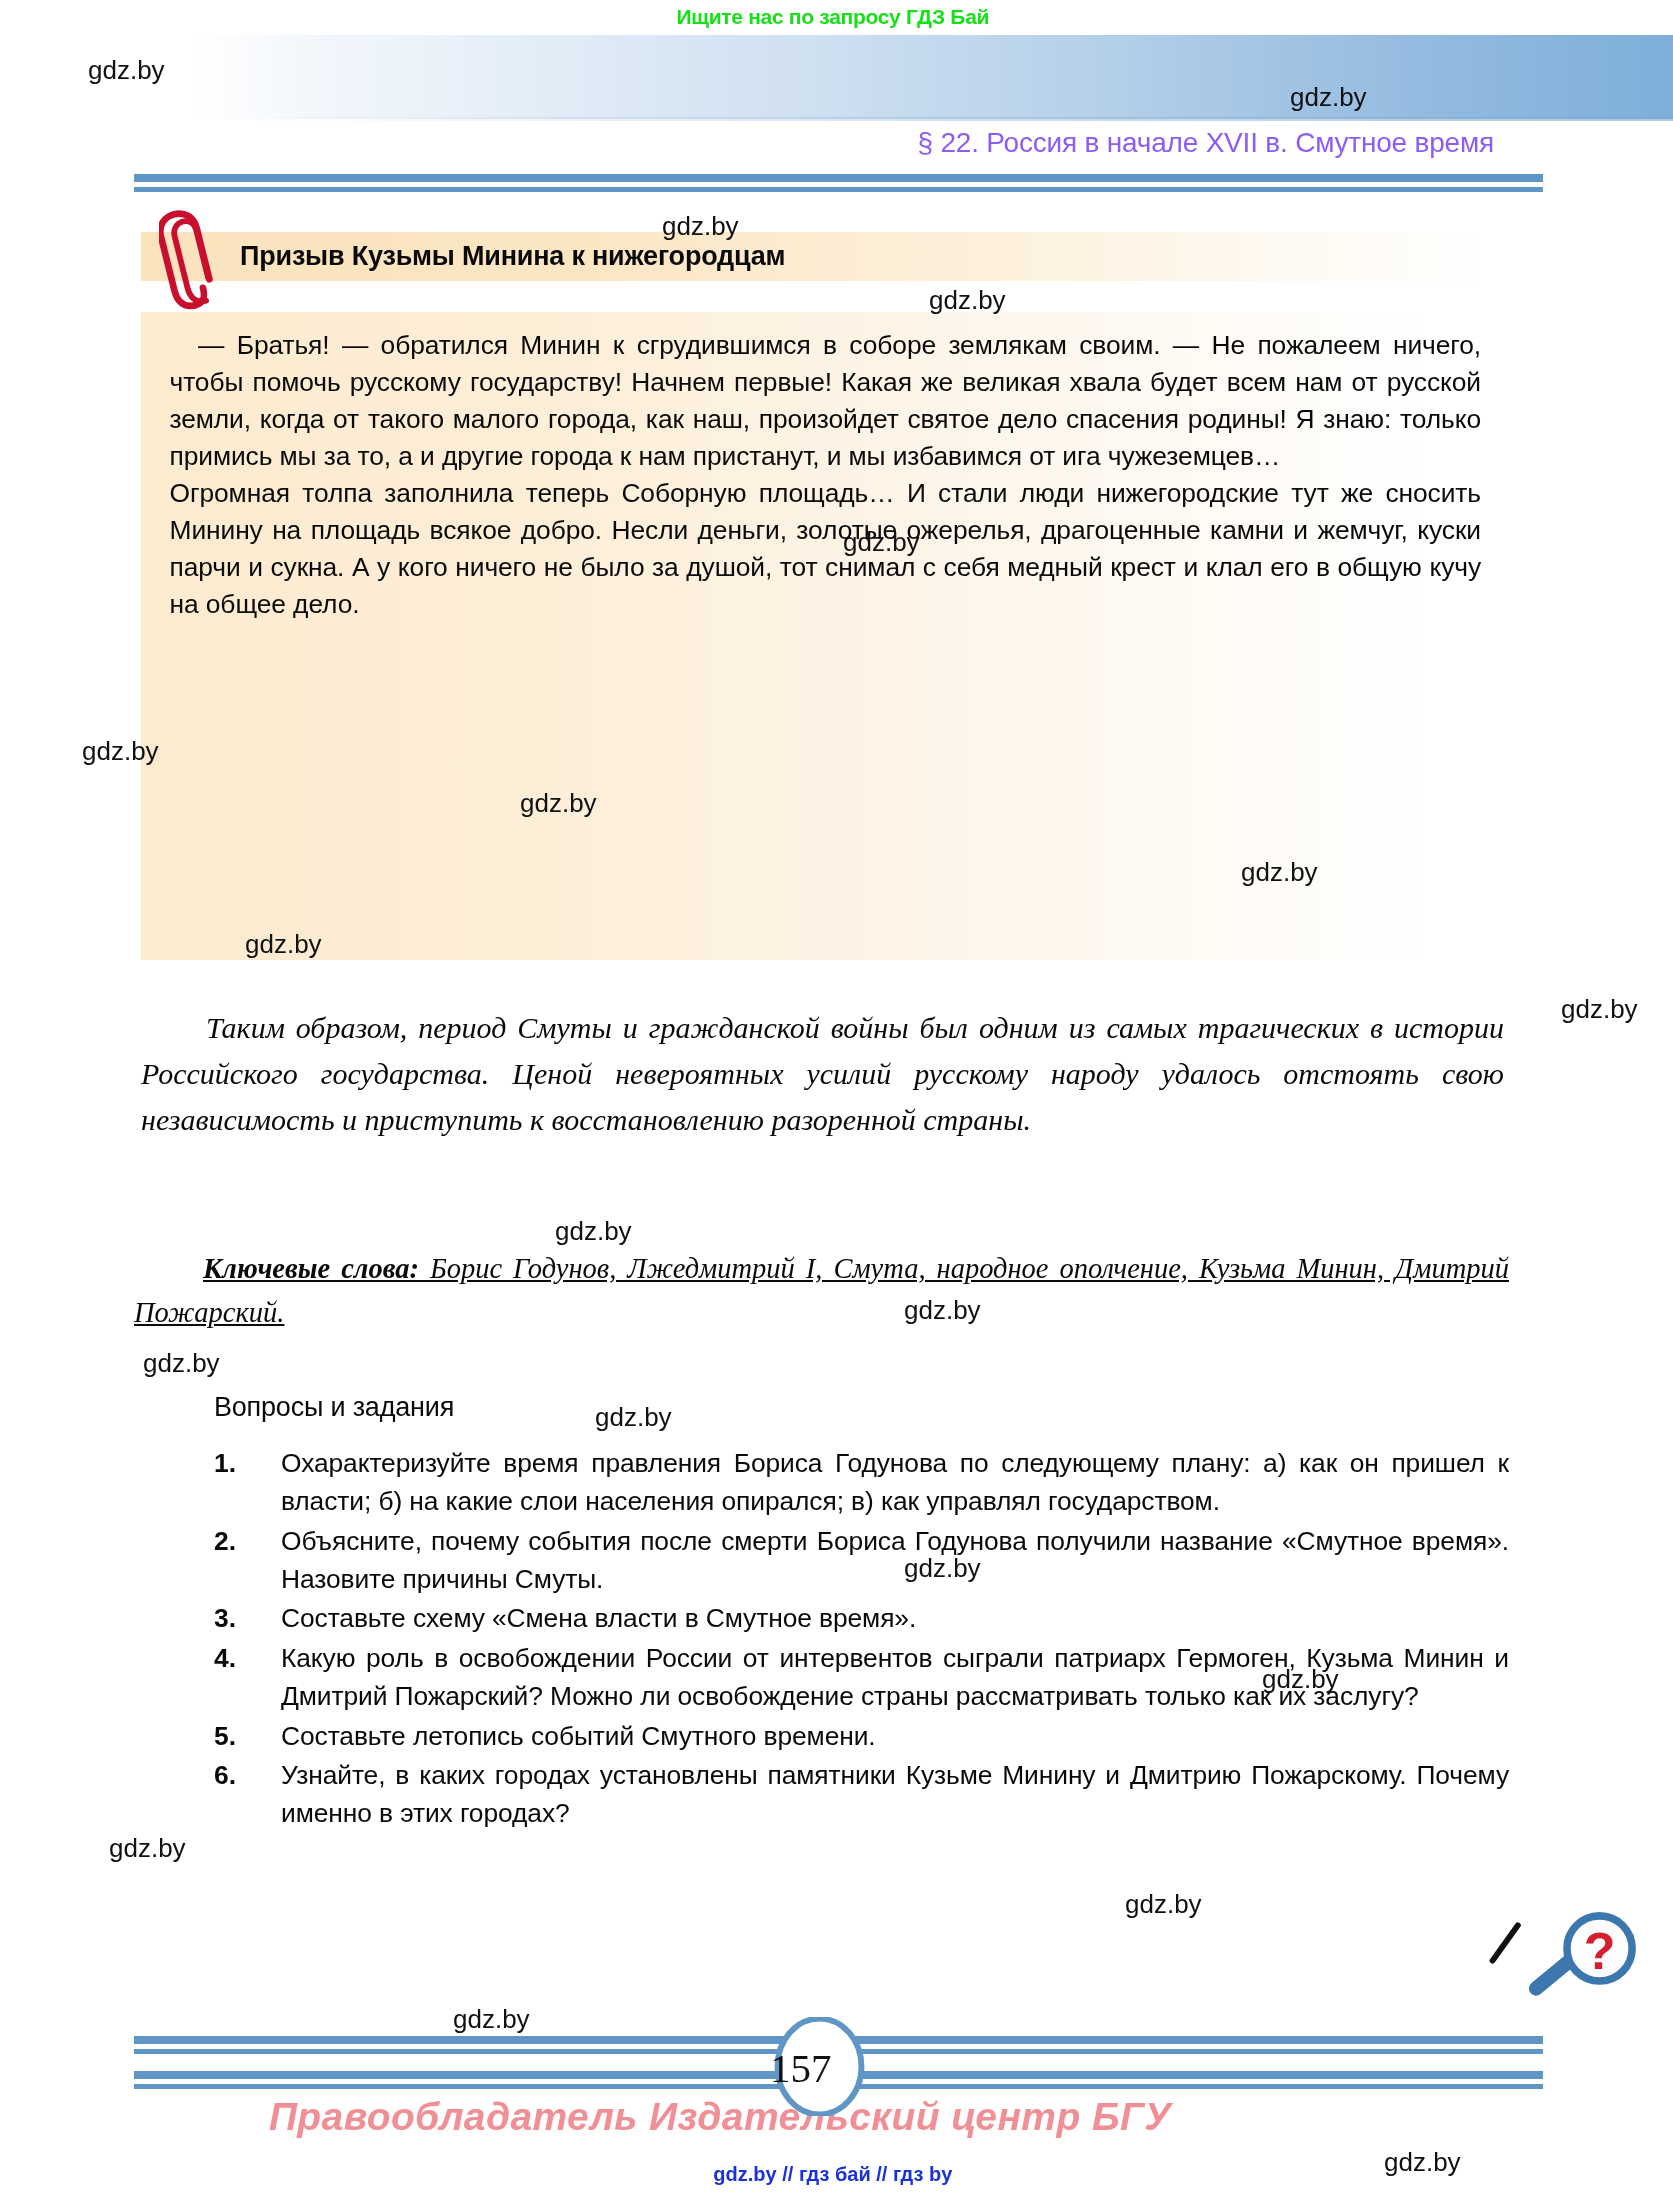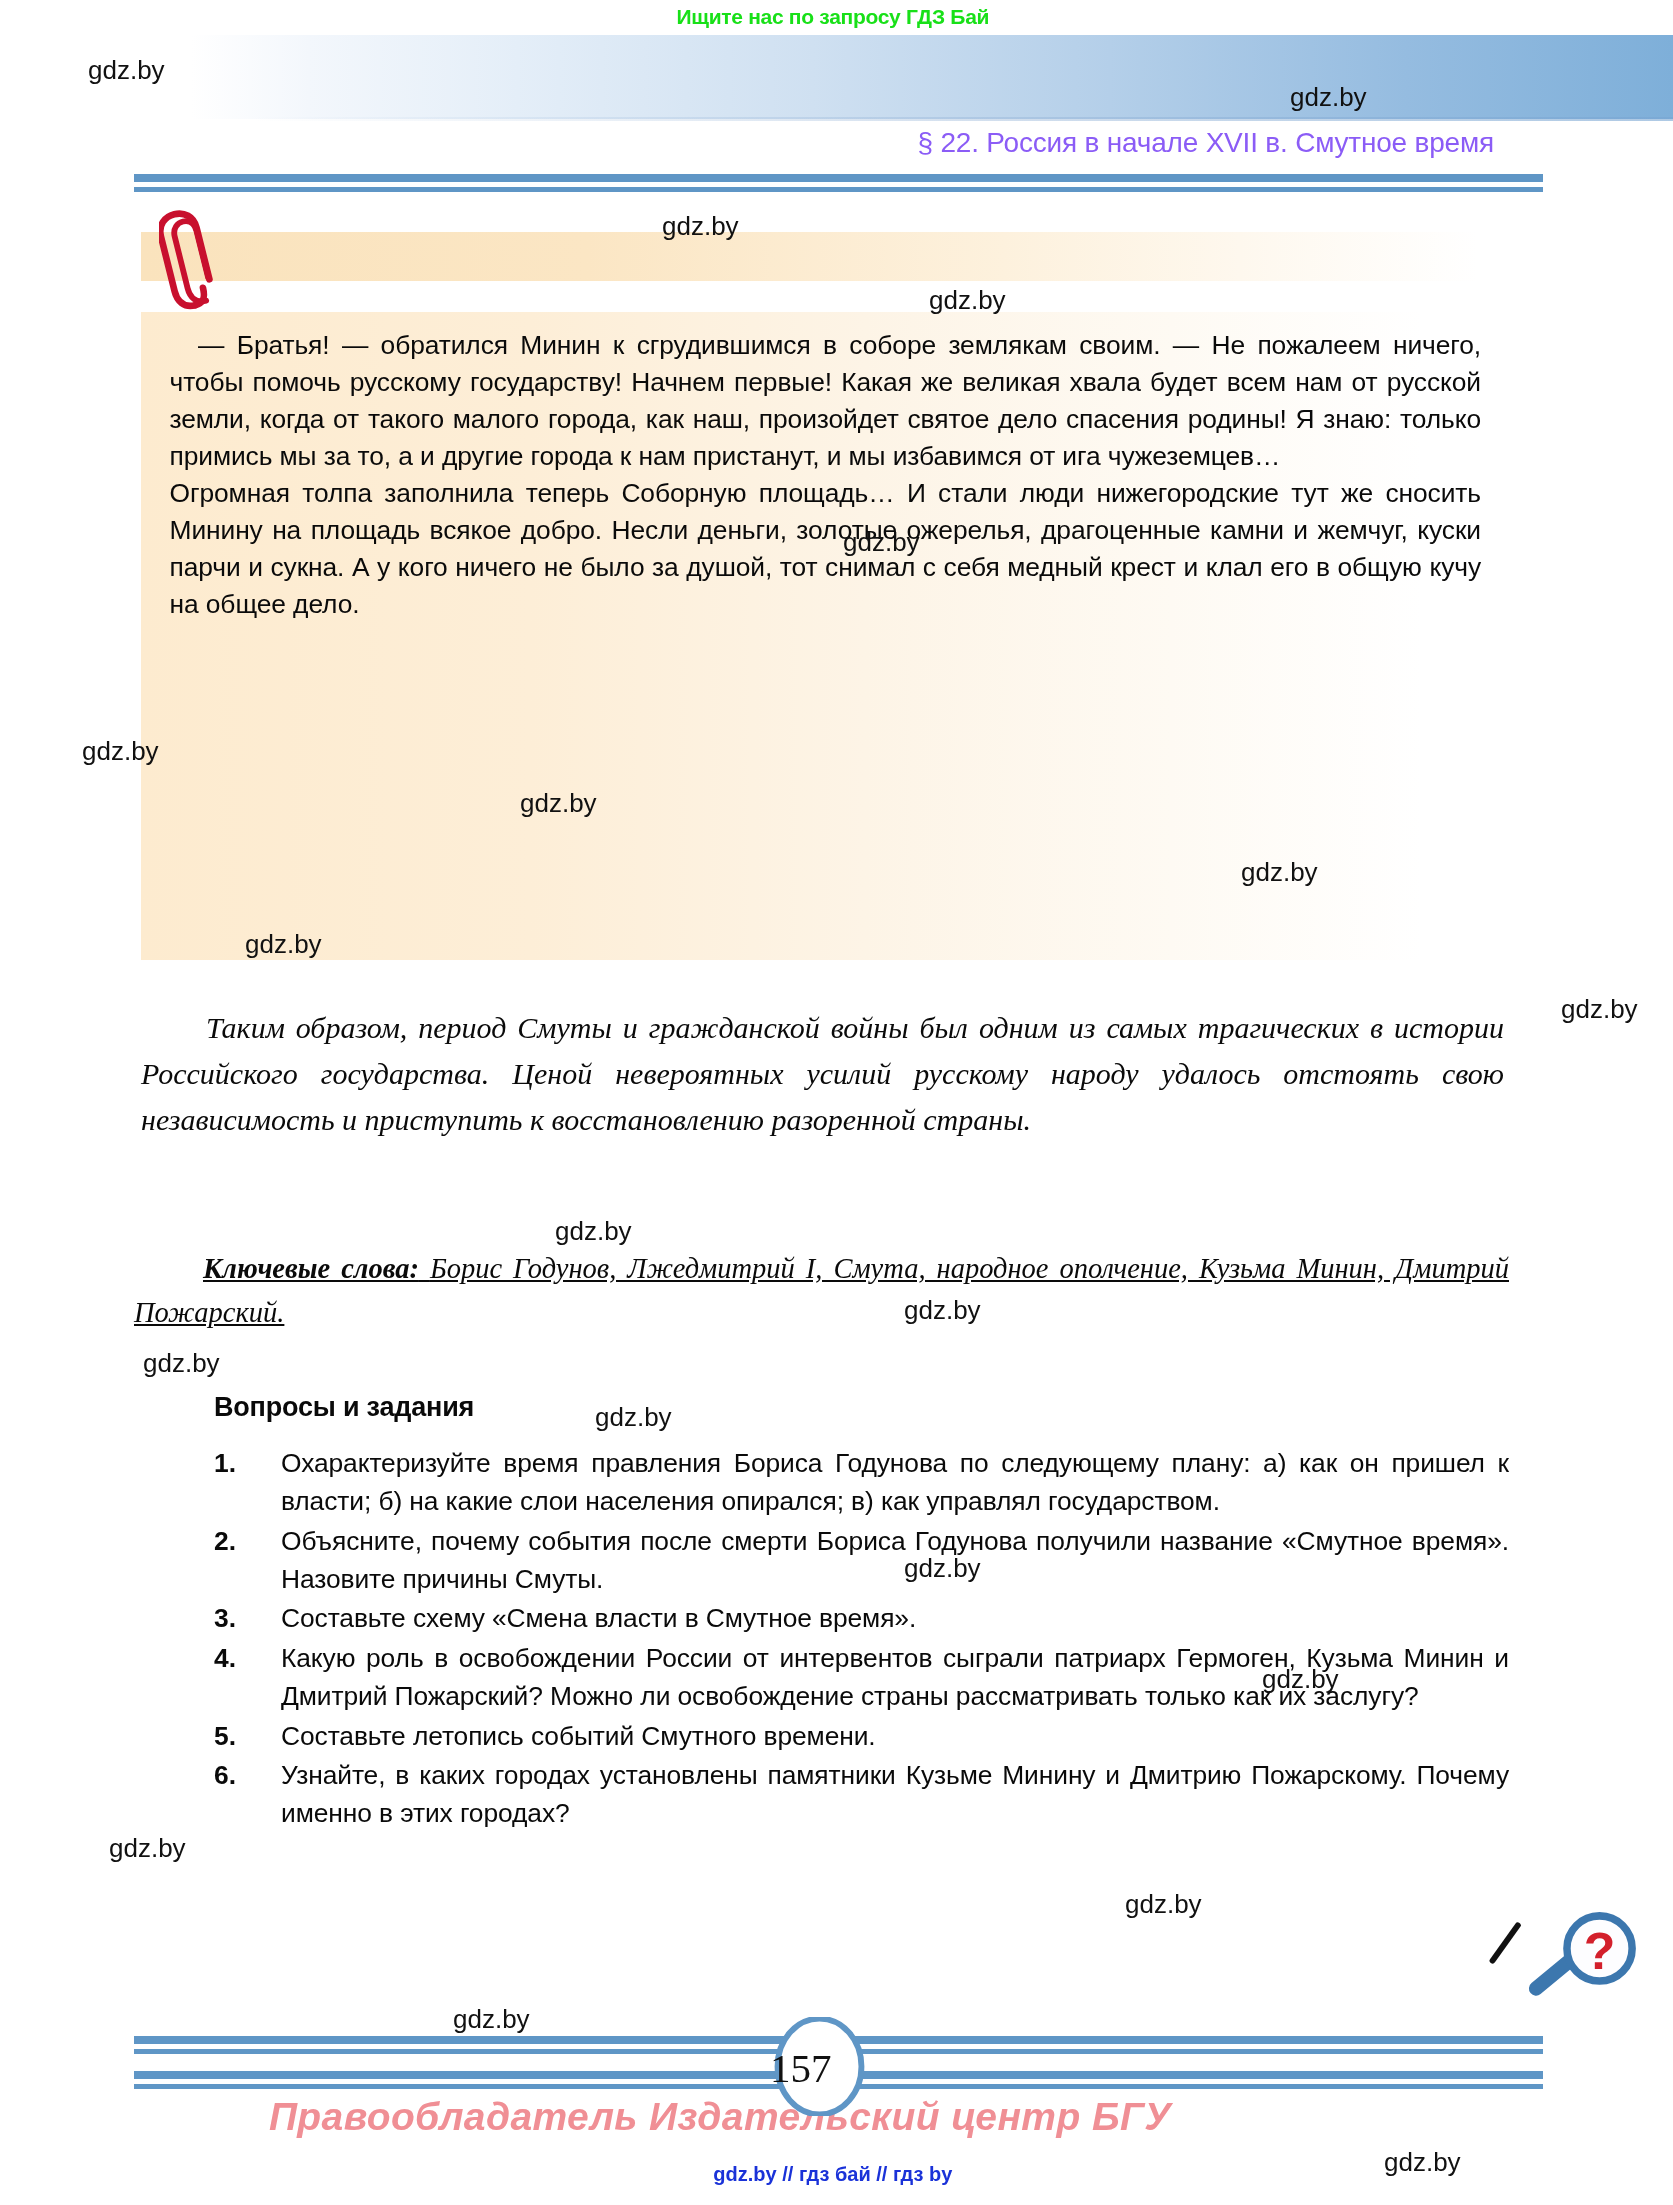--- a/index.html
+++ b/index.html
@@ -159,21 +159,21 @@
     text-indent: 69px;
     text-decoration: underline;
   }
   .keywords b { font-weight: bold; }
 
   
   .questions-head {
     position: absolute;
     top: 1392px; left: 214px;
     font-size: 27px;
-    font-weight: bold;
+    font-weight: normal;
     color: #0a0a0a;
     letter-spacing: -0.2px;
   }
   .questions-list {
     position: absolute;
     top: 1444px; left: 214px;
     width: 1295px;
   }
   .q-row {
     display: flex;
@@ -280,20 +280,21 @@
 <div class="section-title">§ 22. Россия в начале XVII в. Смутное время</div>
 
 <div class="rule-wrap-top">
   <div class="rule-thick"></div>
   <div class="rule-gap"></div>
   <div class="rule-thin"></div>
 </div>
 
 <div class="source-box">
   <div class="source-title-bar"></div>
+  <div class="source-title-text">Призыв Кузьмы Минина к нижегородцам</div>
 
   <svg class="paperclip" viewBox="0 0 90 128">
     <g transform="rotate(-14 45 64)">
       <path d="M30 118 C16 118 10 108 10 96 L10 28 C10 14 20 6 32 6 C44 6 54 14 54 28 L54 92" fill="none" stroke="#c8102e" stroke-width="8" stroke-linecap="round"></path>
       <path d="M44 116 C32 116 26 108 26 96 L26 32 C26 22 33 17 40 17 C47 17 53 22 53 32 L53 90" fill="none" stroke="#c8102e" stroke-width="7" stroke-linecap="round"></path>
       <path d="M30 118 C42 118 44 110 44 100" fill="none" stroke="#c8102e" stroke-width="8" stroke-linecap="round"></path>
     </g>
   </svg>
 
   <div class="source-body">

